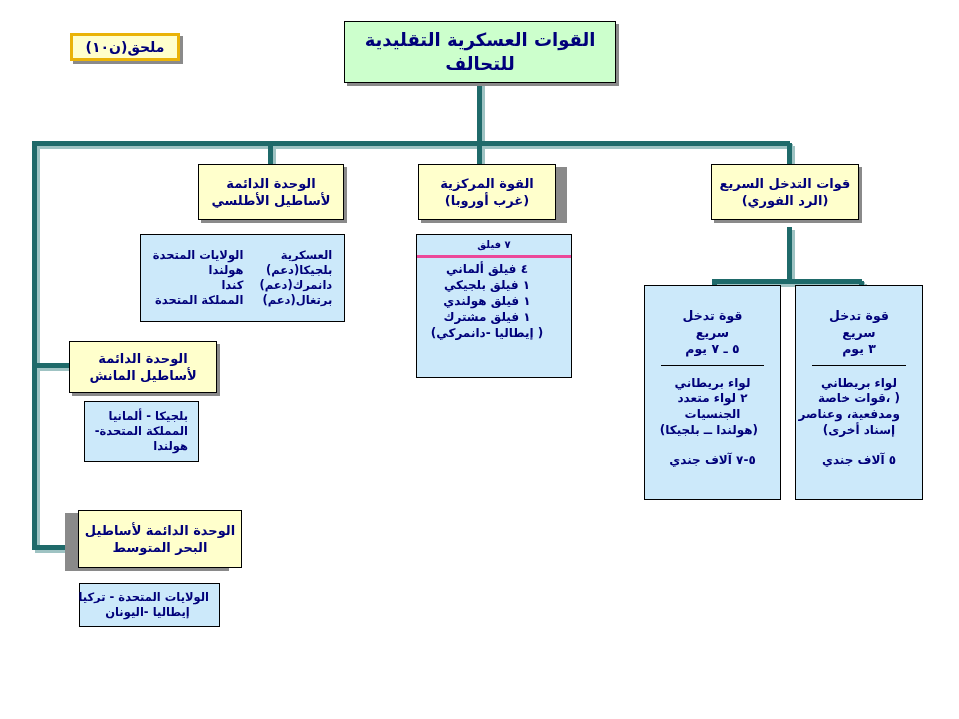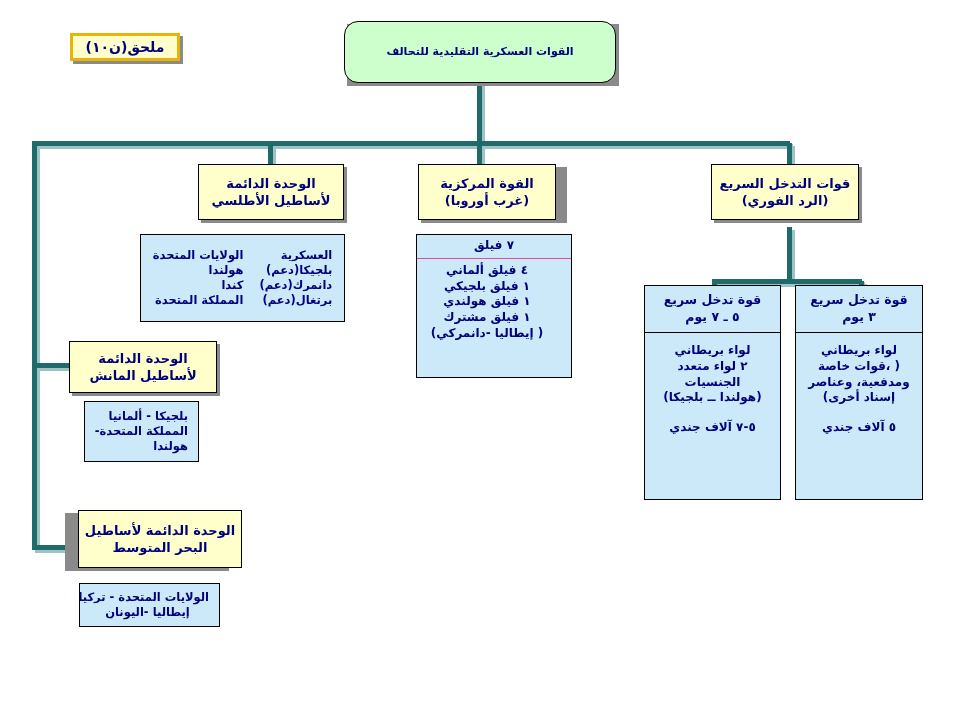--- a/index.html
+++ b/index.html
@@ -40,21 +40,21 @@
   .box-shadow{
     position:absolute;
     background:#8a8a8a;
     z-index:2;
   }
 
   .green{background:#CCFFCC;}
   .yellow{background:#FFFFCC;}
   .blue{background:#CCE9FA;}
 
-  .title-box{font-size:11px;border-radius:14px;}
+  .title-box{font-size:18px;}
   .lvl2-box{font-size:13px;}
   .annot-box{font-size:14px;border:3px solid #eab308;}
 
   .detail{
     font-size:11.5px;
     font-weight:bold;
     color:#00007A;
     line-height:1.3;
   }
 
@@ -71,36 +71,36 @@
   }
   .col{display:flex;flex-direction:column;}
   .col.right{text-align:right;}
   .col.left{text-align:right;}
   .col div{white-space:nowrap;}
 
   
   .corps{justify-content:flex-start;padding:0;}
   .corps .hdr{
     width:100%;
-    border-bottom:1px solid #ec4899;
+    border-bottom:3px solid #ec4899;
     box-sizing:border-box;
     padding:3px 0 4px 0;
-    font-size:12px;
+    font-size:10px;
   }
   .corps .body{
     width:100%;
     padding:4px 14px 5px 0;
     box-sizing:border-box;
     text-align:center;
     font-size:12px;
   }
   .corps .body div{white-space:nowrap;}
 
   
-  .rr{padding:0;justify-content:flex-start;}
+  .rr{padding:16px;justify-content:flex-start;}
   .rr .hdr{
     width:100%;
     border-bottom:1px solid #000;
     box-sizing:border-box;
     padding:6px 4px 7px 4px;
     font-size:12.5px;
   }
   .rr .body{
     width:100%;
     box-sizing:border-box;

